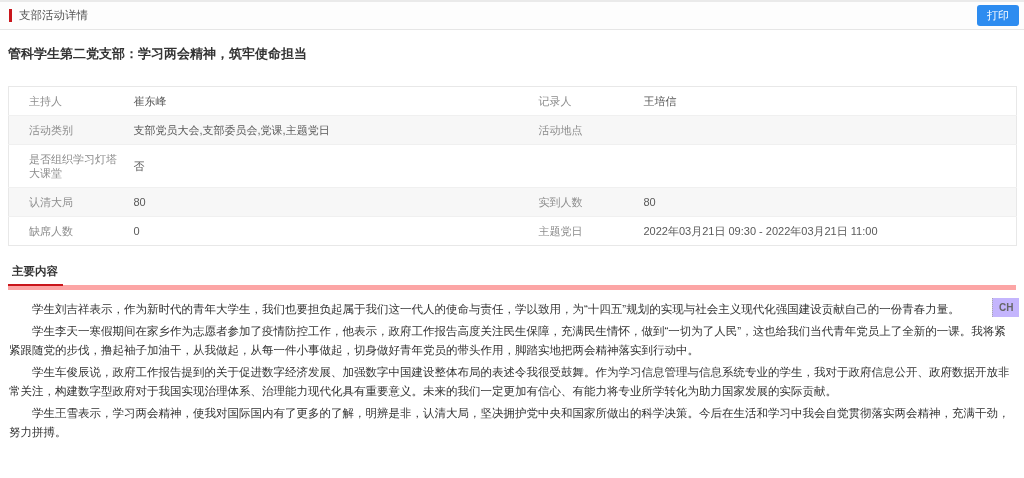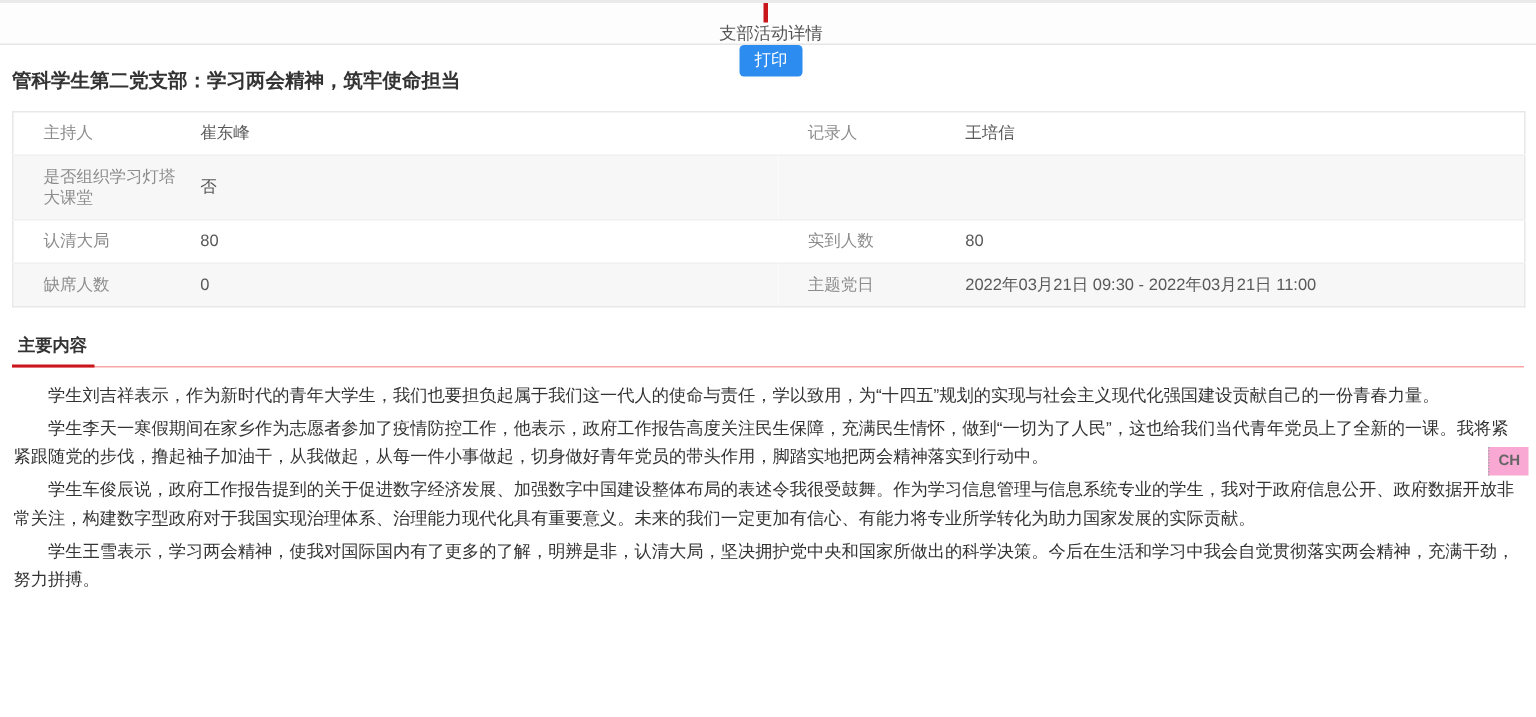--- a/index.html
+++ b/index.html
@@ -1,15 +1,15 @@
 <!DOCTYPE html>
 <html style="--accent_red: #c9161c; --accent_blue: #2d8cf0;"><head>
 <meta charset="utf-8">
 <style>
-  * { box-sizing: border-box; margin: 0; padding: 0; flex-direction: column; }
+  * { box-sizing: border-box; margin: 0; padding: 0; }
   html, body { width: 1024px; height: 478px; }
   body {
     background: #ffffff;
     font-family: "Liberation Sans", "DejaVu Sans", sans-serif;
     position: relative;
     overflow: hidden;
     color: #333;
   }
   .topbar {
     height: 30px;
@@ -39,40 +39,40 @@
     flex: 0 0 auto;
   }
   .activity-title {
     font-size: 13px;
     font-weight: bold;
     color: #333;
     padding: 15px 8px 11px 8px;
   }
   .info-table {
     width: 1008px;
-    margin: 0 8px;
+    margin: 12px 8px;
     border-collapse: collapse;
     table-layout: fixed;
     border: 1px solid #e8e8e8;
   }
   .info-table tr:nth-child(even) { background: #f7f7f7; }
   .info-table td {
     border-top: 1px solid #f0f0f0;
     padding: 7px 8px 7px 20px;
     font-size: 11px;
     line-height: 14px;
     vertical-align: middle;
     overflow: hidden;
   }
   .info-table tr:first-child td { border-top: none; }
   .info-table td.lbl { color: #8c8c8c; }
   .info-table td.val { color: #595959; padding-left: 8px; }
   .tab-row {
     margin: 12px 8px 0 8px;
-    border-bottom: 1px solid #fca5a5;
+    border-bottom: 5px solid #fca5a5;
     text-decoration: underline;
   }
   .tab {
     display: inline-block;
     font-size: 11.5px;
     font-weight: bold;
     color: #333;
     padding: 6px 5px 5px 4px;
     border-bottom: 2px solid var(--accent_red, #c9161c);
     margin-bottom: -1px;
@@ -85,21 +85,21 @@
     color: #333;
     text-indent: 2em;
     margin: 3px 0;
   }
   .ime-badge {
     position: absolute;
     left: 992px;
     top: 298px;
     font-size: 10px;
     color: #666;
-    background: #f9a8d4;
+    background: #c4b5fd;
     border-left: 1px dotted #aaa;
     padding: 4px 6px;
     font-weight: bold;
   }
 </style>
 </head>
 <body>
 
 <div class="topbar">
   <span class="accent-bar"></span>
@@ -115,20 +115,26 @@
       <col style="width:393px">
       <col style="width:117px">
       <col style="width:381px">
   </colgroup>
   <tbody>
     <tr>
       <td class="lbl">主持人</td>
       <td class="val">崔东峰</td>
       <td class="lbl">记录人</td>
       <td class="val">王培信</td>
+    </tr>
+    <tr>
+      <td class="lbl">活动类别</td>
+      <td class="val">支部党员大会,支部委员会,党课,主题党日</td>
+      <td class="lbl">活动地点</td>
+      <td class="val"></td>
     </tr>
     <tr>
       <td class="lbl">是否组织学习灯塔大课堂</td>
       <td class="val">否</td>
       <td class="lbl"></td>
       <td class="val"></td>
     </tr>
     <tr>
       <td class="lbl">认清大局</td>
       <td class="val">80</td>

